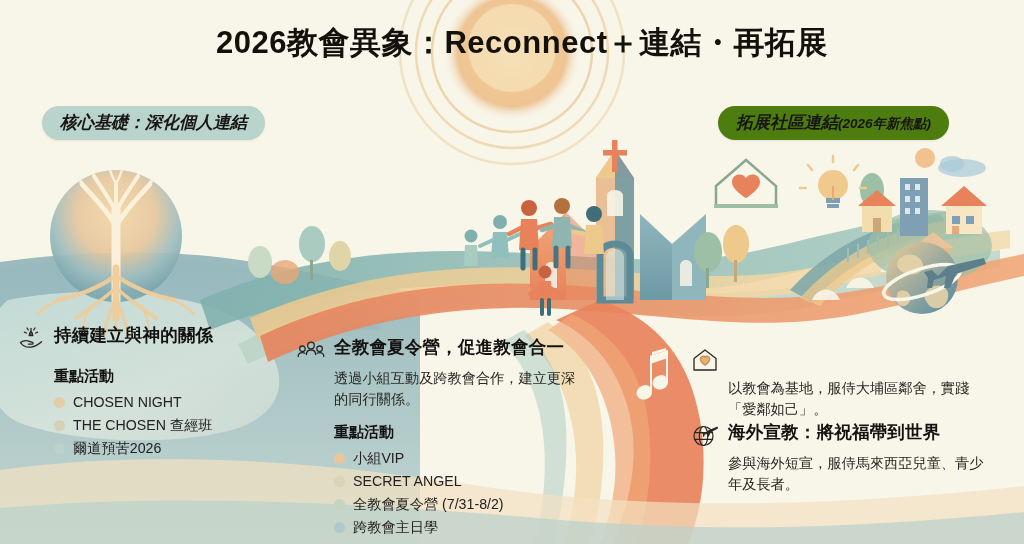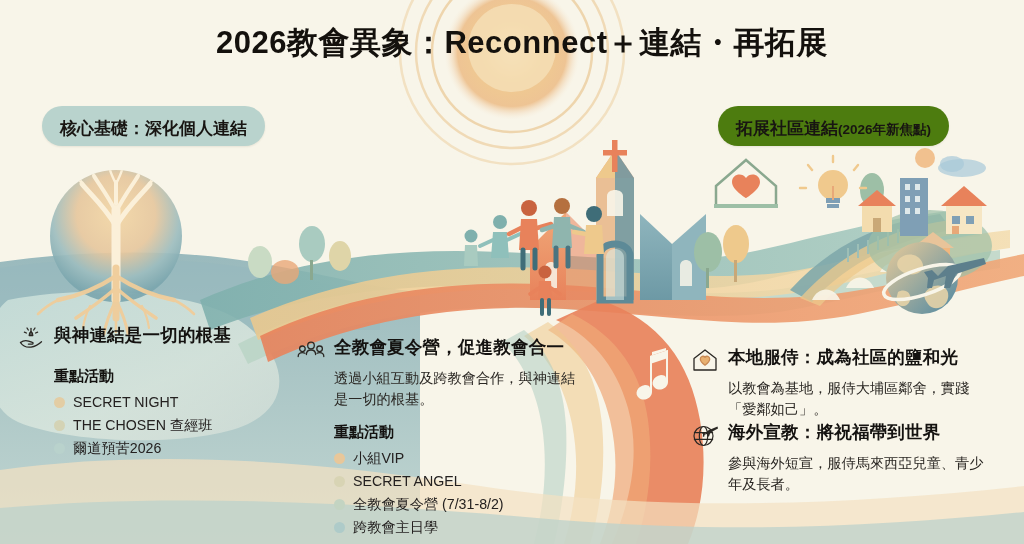--- a/index.html
+++ b/index.html
@@ -44,27 +44,28 @@
     color: #14110d;
     white-space: nowrap;
     font-family: "Liberation Sans", "DejaVu Sans", sans-serif;
   }
 
   
   .pill {
     position: absolute;
     z-index: 45;
     border-radius: 999px;
-    padding: 12px 18px 7px 18px;
+    padding: 6px 18px 7px 18px;
     font-size: 17px;
     font-weight: 700;
     color: #181512;
     white-space: nowrap;
     line-height: 1.25;
     box-shadow: 0 1px 2px rgba(60,50,30,0.09);
+    font-style: italic;
   }
   .pill .sub {
     font-size: 13.5px;
     font-weight: 700;
   }
 
   #pill-core     { left: 42px;  top: 106px; background: #b9d3cd; }
   #pill-church   { left: 322px; top: 170px; background: #a8c9d8; }
   #pill-outreach { left: 718px; top: 106px; background: #f3c793; }
 
@@ -464,30 +465,30 @@
             <path d="M17.7 7 L19 5"></path>
             <path d="M10.4 10 L8.4 9.2"></path>
             <path d="M19.6 10 L21.6 9.2"></path>
             <path d="M13.2 12.5 C13.2 9.8 15 8.6 15 8.6 C15 8.6 16.8 9.8 16.8 12.5 Z"></path>
             <path d="M4.5 19.5 C7 17.6 10 17.2 12.6 18.1 L16.4 19.4
                      C17.4 19.7 17.2 21.1 16.2 21.1 L12.4 21.1"></path>
             <path d="M4.5 19.5 C6.6 22.8 10.8 24.6 15 24.1
                      C18.6 23.7 22.2 21.9 25.5 18.8"></path>
           </svg>
         </span>
-        <div class="block-title">與神連結是一切的根基</div>
+        <div class="block-title">持續建立與神的關係</div>
       </div>
     </div>
 
     <div class="indent">
       <div class="list-head">重點活動</div>
       <ul class="bullets">
         <li>
           <span class="dot" style="background:#e3cda4"></span>
-          <span>SECRET NIGHT</span>
+          <span>CHOSEN NIGHT</span>
         </li>
         <li>
           <span class="dot" style="background:#d4d3b5"></span>
           <span>THE CHOSEN 查經班</span>
         </li>
         <li>
           <span class="dot" style="background:#b9d2cc"></span>
           <span>爾道預苦2026</span>
         </li>
       </ul>
@@ -503,21 +504,21 @@
             <circle cx="15" cy="10.5" r="3.3"></circle>
             <path d="M10.4 19.5 C10.4 16.6 12.5 15 15 15 C17.5 15 19.6 16.6 19.6 19.5"></path>
             <circle cx="6.4" cy="13.8" r="2.8"></circle>
             <path d="M2.2 21.6 C2.2 19.1 4 17.7 6.4 17.7 C7.4 17.7 8.3 17.9 9 18.3"></path>
             <circle cx="23.6" cy="13.8" r="2.8"></circle>
             <path d="M27.8 21.6 C27.8 19.1 26 17.7 23.6 17.7 C22.6 17.7 21.7 17.9 21 18.3"></path>
           </svg>
         </span>
         <div class="block-title">全教會夏令營，促進教會合一</div>
       </div>
-      <div class="block-body indent">透過小組互動及跨教會合作，與神連結是一切的根基。</div>
+      <div class="block-body indent">透過小組互動及跨教會合作，建立更深的同行關係。</div>
     </div>
 
     <div class="indent">
       <div class="list-head">重點活動</div>
       <ul class="bullets">
         <li>
           <span class="dot" style="background:#e8c79a"></span>
           <span>小組VIP</span>
         </li>
         <li>
@@ -540,21 +541,20 @@
 
     <div class="block">
       <div class="block-head">
         <span class="block-icon">
           <svg viewBox="0 0 30 30" fill="none" stroke="#2a2723" stroke-width="1.3" stroke-linecap="round" stroke-linejoin="round">
             <path d="M4 13.6 L15 5 L26 13.6 L26 25 L4 25 Z"></path>
             <path d="M15 12.4 C13.6 10.4 10.3 11.2 10.3 14 C10.3 16.8 15 20.2 15 20.2
                      C15 20.2 19.7 16.8 19.7 14 C19.7 11.2 16.4 10.4 15 12.4 Z" fill="#e8b070" stroke="#c98a55"></path>
           </svg>
         </span>
-        <div class="block-title">本地服侍：成為社區的鹽和光</div>
       </div>
       <div class="block-body indent">以教會為基地，服侍大埔區鄰舍，實踐「愛鄰如己」。</div>
     </div>
 
     <div class="block">
       <div class="block-head">
         <span class="block-icon">
           <svg viewBox="0 0 30 30" fill="none" stroke="#2a2723" stroke-width="1.2" stroke-linecap="round" stroke-linejoin="round">
             <circle cx="13.5" cy="16" r="9.5"></circle>
             <ellipse cx="13.5" cy="16" rx="4.2" ry="9.5"></ellipse>

